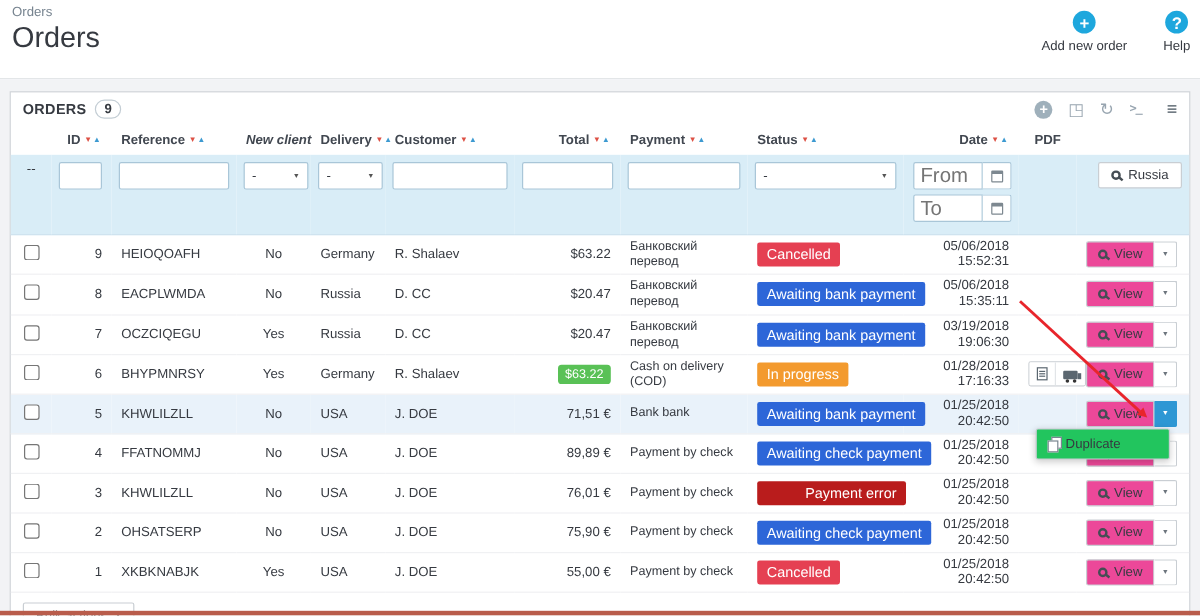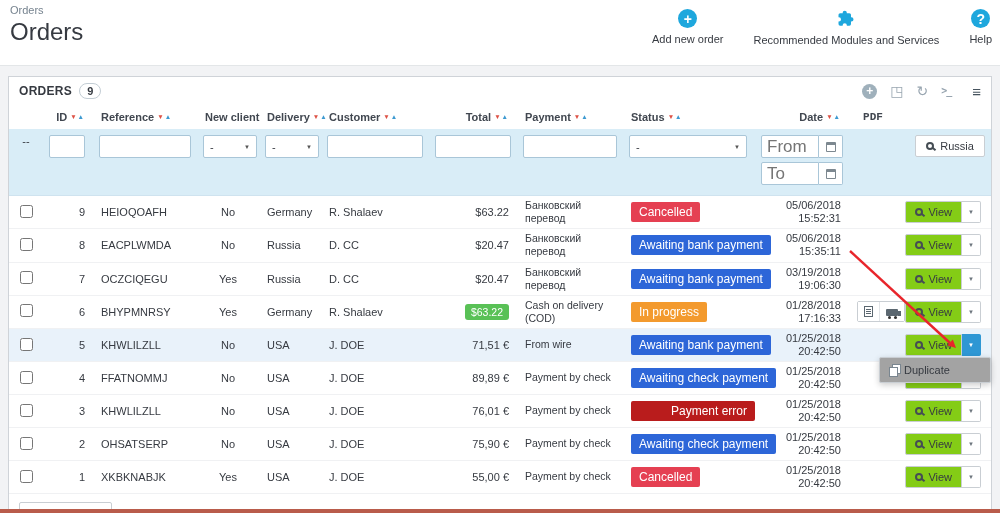--- a/index.html
+++ b/index.html
@@ -53,26 +53,26 @@
 .pdf-group{display:inline-flex;border:1px solid #c9ced3;border-radius:2px;background:#fff}
 .pdf-btn{padding:4px 6px;background:#fff;border:0;border-right:1px solid #e2e5e8;display:flex;align-items:center;cursor:pointer}
 .pdf-btn.last{border-right:0}
 .ic-doc{width:9px;height:11px;border:1px solid #5b6770;position:relative;display:inline-block;background:#fff}
 .ic-doc::after{content:"";position:absolute;left:1px;top:2px;width:5px;height:1px;background:#5b6770;box-shadow:0 2px 0 #5b6770,0 4px 0 #5b6770}
 .ic-truck{width:12px;height:7px;position:relative;background:#5b6770;border-radius:1px;display:inline-block;margin-top:1px}
 .ic-truck::before{content:"";position:absolute;right:-3px;top:2px;width:3px;height:5px;background:#5b6770}
 .ic-truck::after{content:"";position:absolute;left:2px;bottom:-3px;width:3px;height:3px;border-radius:50%;background:#333;box-shadow:6px 0 0 #333}
 .actions-cell{position:relative;text-align:right;padding-right:10px}
 .btn-group{display:inline-flex}
-.view-btn{display:inline-flex;align-items:center;gap:5px;background:#84cc16;border:1px solid #c9ced3;padding:4px 9px;font-size:11px;color:#363a41;border-radius:2px 0 0 2px;cursor:pointer;font-family:inherit}
+.view-btn{display:inline-flex;align-items:center;gap:5px;background:#ec4899;border:1px solid #c9ced3;padding:4px 9px;font-size:11px;color:#363a41;border-radius:2px 0 0 2px;cursor:pointer;font-family:inherit}
 .caret-btn{background:#fff;border:1px solid #c9ced3;border-left:0;padding:4px 6px;font-size:6px;color:#6c757d;border-radius:0 2px 2px 0;cursor:pointer}
 .caret-btn.active{background:var(--caret_active,#2e97d4);border-color:var(--caret_active,#2e97d4);color:#fff}
 .ic-mag{position:relative;display:inline-block;width:8px;height:8px;border:2px solid #454d54;border-radius:50%}
 .ic-mag::after{content:"";position:absolute;width:4px;height:2px;background:#454d54;right:-4px;bottom:-2px;transform:rotate(40deg)}
-.dropdown-menu{position:absolute;top:28px;right:0;width:112px;background:#a3a3a3;border:1px solid #c9ced3;box-shadow:0 2px 6px rgba(0,0,0,.2);z-index:30;border-radius:2px;text-align:left}
+.dropdown-menu{position:absolute;top:28px;right:16px;width:112px;background:#22c55e;border:1px solid #c9ced3;box-shadow:0 2px 6px rgba(0,0,0,.2);z-index:30;border-radius:2px;text-align:left}
 .dropdown-item{display:flex;align-items:center;gap:3px;padding:6px 8px;font-size:11px;color:#363a41;cursor:pointer}
 .ic-copy{position:relative;width:13px;height:12px;display:inline-block}
 .ic-copy::before{content:"";position:absolute;left:4px;top:0;width:7px;height:8px;border:1px solid #7a8690;background:#fff}
 .ic-copy::after{content:"";position:absolute;left:1px;top:3px;width:7px;height:8px;border:1px solid #7a8690;background:#fff}
 .bulk-btn{margin:8px 10px 9px;display:inline-flex;align-items:center;gap:6px;background:#fff;border:1px solid #c9ced3;border-radius:2px;padding:5px 10px;font-size:11px;color:#363a41;cursor:pointer;font-family:inherit}
 .bulk-caret{font-size:6px;color:#555}
 
 .annotation{position:absolute;left:0;top:0;z-index:60;pointer-events:none}
 .annotation line{stroke:var(--arrow,#e8252b);stroke-width:2.4}
 .annotation polygon{fill:var(--arrow,#e8252b)}
@@ -82,28 +82,20 @@
 </head>
 <body>
 
 <div class="topbar">
   <div class="breadcrumb">Orders</div>
   <h1 class="page-title">Orders</h1>
   <div class="header-actions">
     <div class="ha">
       <span class="circle-icon">+</span>
       <span class="ha-label">Add new order</span>
-    </div>
-    <div class="ha">
-      <span class="puzzle">
-        <svg width="20" height="20" viewBox="0 0 24 24">
-            <path d="M10.5 2a2.5 2.5 0 0 0-2.5 2.5V5H5a2 2 0 0 0-2 2v3h.5a2.5 2.5 0 1 1 0 5H3v3a2 2 0 0 0 2 2h3v-.5a2.5 2.5 0 1 1 5 0V20h3a2 2 0 0 0 2-2v-3h.5a2.5 2.5 0 1 0 0-5H18V7a2 2 0 0 0-2-2h-3v-.5A2.5 2.5 0 0 0 10.5 2z"></path>
-          </svg>
-      </span>
-      <span class="ha-label">Recommended Modules and Services</span>
     </div>
     <div class="ha">
       <span class="circle-icon">?</span>
       <span class="ha-label">Help</span>
     </div>
   </div>
 </div>
 
 <div class="content">
   <div class="panel">
@@ -132,28 +124,28 @@
         <col style="width:130px">
           <col style="width:96px">
           <col style="width:48px">
           <col style="width:94px">
       </colgroup>
       <thead>
         <tr>
             <th class="center"></th>
             <th style="text-align: right;"><span>ID</span><span class="sort"><span class="d">▼</span><span class="a">▲</span></span></th>
             <th><span>Reference</span><span class="sort"><span class="d">▼</span><span class="a">▲</span></span></th>
-            <th style="text-align: center;"><span>New client</span></th>
+            <th style="text-align: center; font-style: italic;"><span>New client</span></th>
             <th><span>Delivery</span><span class="sort"><span class="d">▼</span><span class="a">▲</span></span></th>
             <th><span>Customer</span><span class="sort"><span class="d">▼</span><span class="a">▲</span></span></th>
             <th style="text-align: right;"><span>Total</span><span class="sort"><span class="d">▼</span><span class="a">▲</span></span></th>
             <th><span>Payment</span><span class="sort"><span class="d">▼</span><span class="a">▲</span></span></th>
             <th><span>Status</span><span class="sort"><span class="d">▼</span><span class="a">▲</span></span></th>
             <th style="text-align: right;"><span>Date</span><span class="sort"><span class="d">▼</span><span class="a">▲</span></span></th>
-            <th style="text-align: center; font-family: Liberation Mono, monospace;"><span>PDF</span></th>
+            <th style="text-align: center;"><span>PDF</span></th>
             <th></th>
           </tr>
         <tr class="filter-row">
           <td class="center">
               <span class="f-dash">--</span>
             </td>
           <td><input class="f-input id-w" style=""></td>
           <td><input class="f-input" style=""></td>
           <td>
             <div class="fselect narrow">
@@ -300,21 +292,21 @@
               </span></td>
           </tr>
           <tr class="highlighted">
             <td class="center"><input type="checkbox" style=""></td>
             <td class="right">5</td>
             <td>KHWLILZLL</td>
             <td class="center">No</td>
             <td>USA</td>
             <td>J. DOE</td>
             <td class="right">71,51 €</td>
-            <td class="payment-cell">From wire</td>
+            <td class="payment-cell">Bank bank</td>
             <td><span class="status-badge" style="background: rgb(45, 102, 216);">Awaiting bank payment</span></td>
             <td class="right date-cell">
               <div>01/25/2018</div>
               <div>20:42:50</div>
             </td>
             <td class="center"></td>
             <td class="actions-cell"><span class="btn-group">
                 <button class="view-btn">
                   <span class="ic-mag"></span>
                   <span>View</span>

